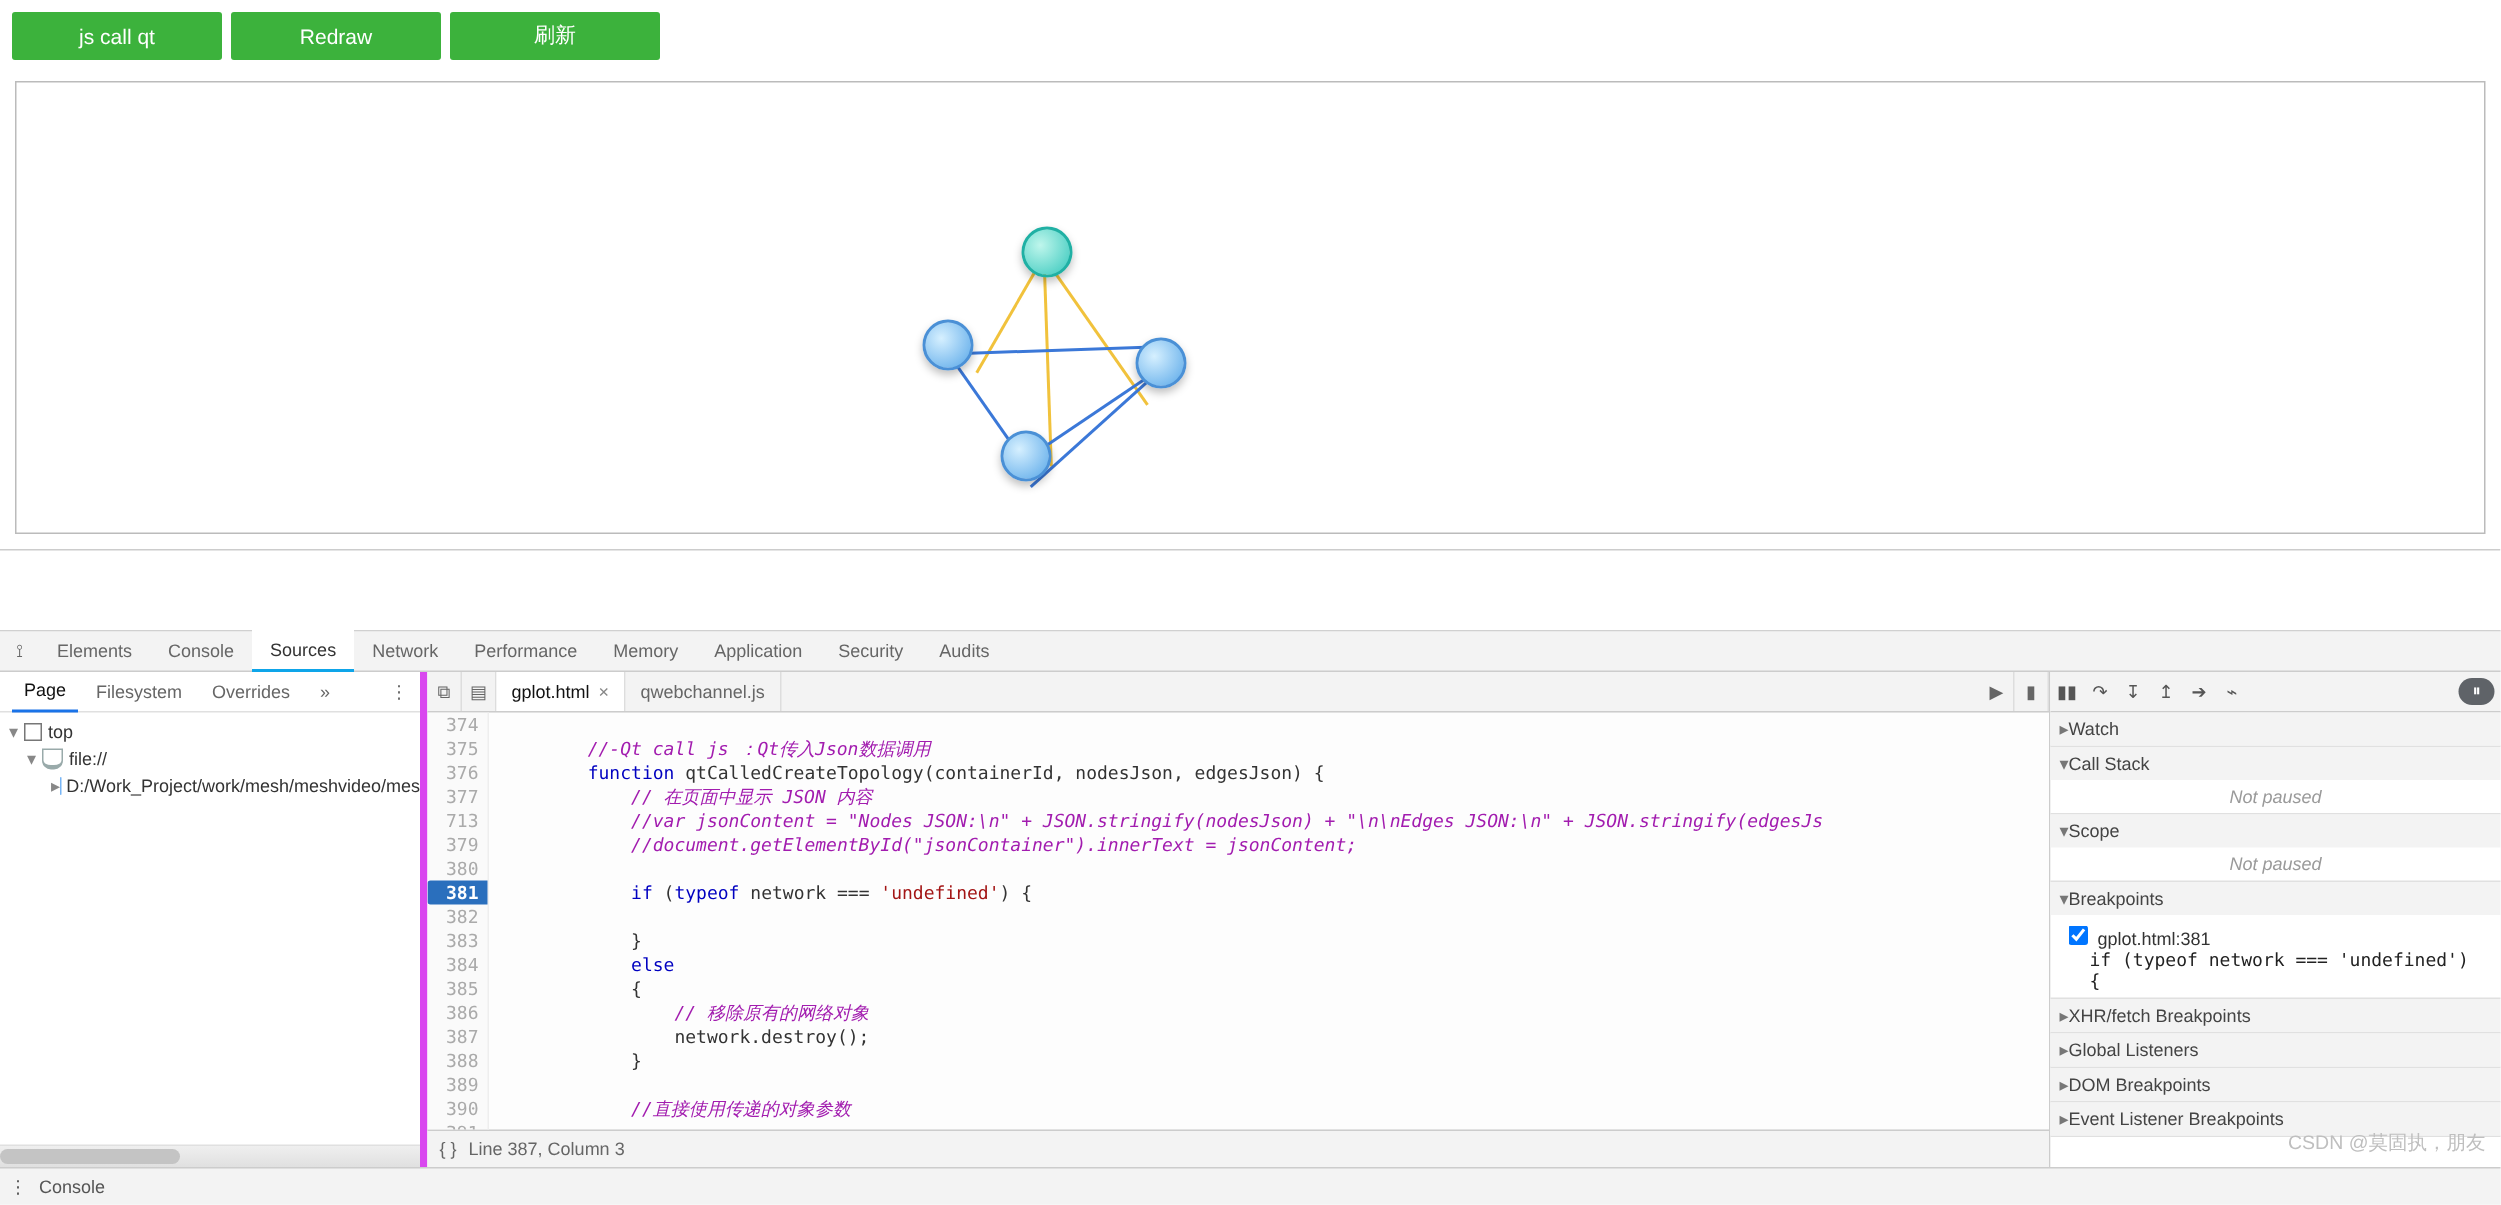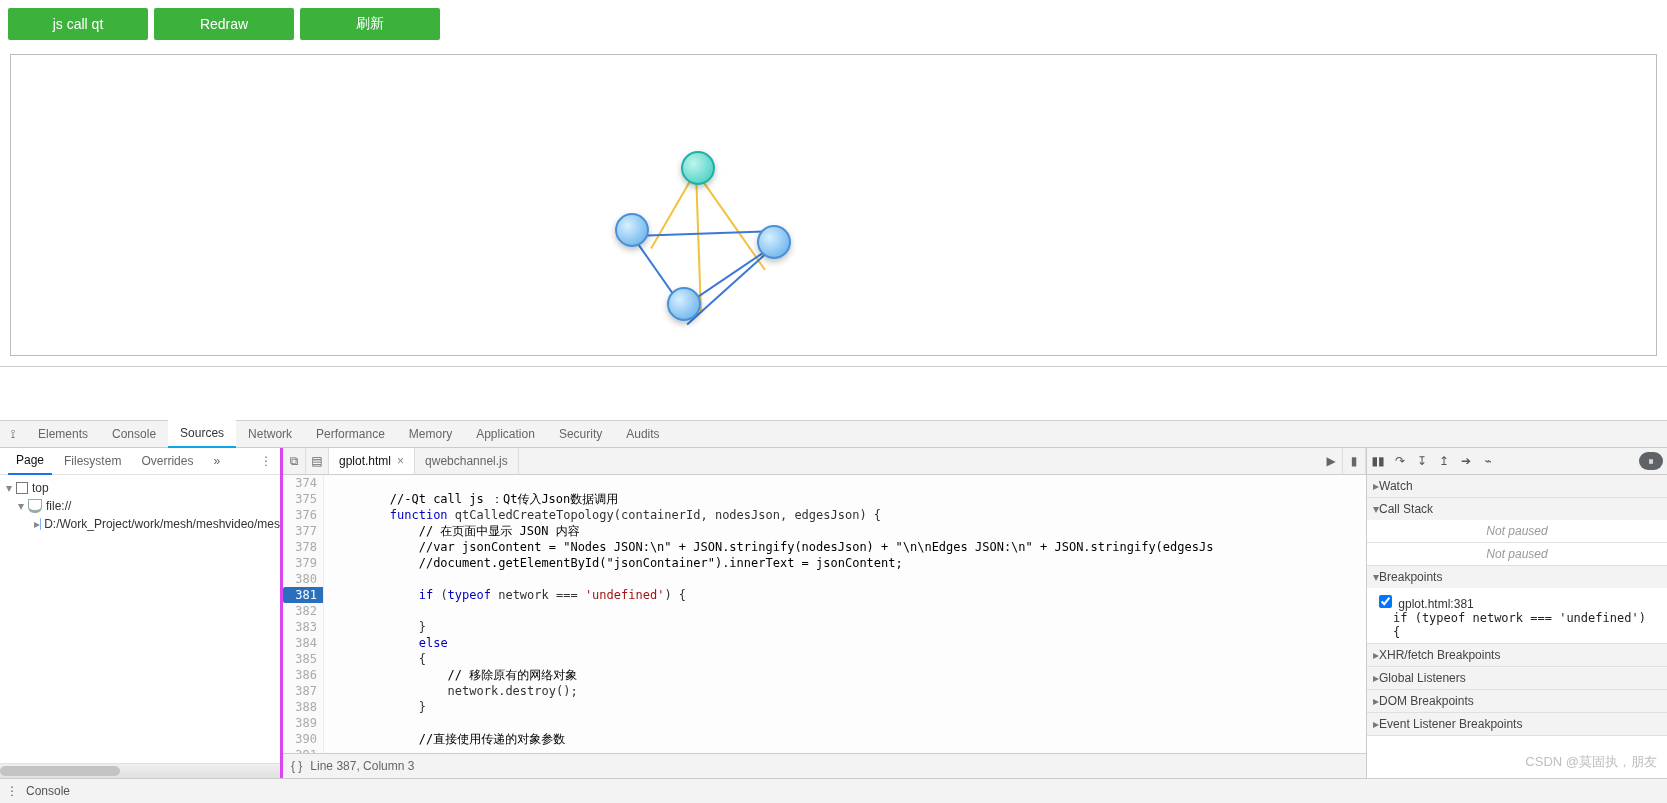--- a/index.html
+++ b/index.html
@@ -15,21 +15,21 @@
   .edge.y{border-color:#f1c23c}
   .edge.b{border-color:#3b78d8}
   
   .devtools{position:absolute;left:0;right:0;top:420px;bottom:0;border-top:1px solid #d0d0d0;background:#f3f3f3;display:flex;flex-direction:column;font-family:"Segoe UI",Tahoma,sans-serif;font-size:12px;color:#333}
   .dt-tabs{display:flex;align-items:center;height:26px;background:#f3f3f3;border-bottom:1px solid #ccc}
   .dt-tab{padding:0 12px;height:26px;line-height:26px;color:#666;cursor:pointer}
   .dt-tab.active{color:#333;border-bottom:2px solid #0ea5e9;background:#fff}
   .dt-ico{width:26px;text-align:center;color:#666;cursor:pointer}
   .dt-body{flex:1;display:flex;min-height:0}
   
-  .filepane{width:280px;border-right:3px solid #d946ef;background:#fff;display:flex;flex-direction:column}
+  .filepane{width:280px;border-right:5px solid #d946ef;background:#fff;display:flex;flex-direction:column}
   .filetabs{display:flex;align-items:center;height:26px;border-bottom:1px solid #e0e0e0;font-size:12px;gap:4px;padding-left:8px}
   .filetabs span{padding:0 8px;height:26px;line-height:26px;color:#666;cursor:pointer}
   .filetabs span.active{color:#111;border-bottom:2px solid #1a73e8}
   .filetabs .more{margin-left:auto;padding:0 8px;color:#666}
   .tree{flex:1;overflow:auto;font-size:12px;padding:4px 0;white-space:nowrap}
   .tree .row{display:flex;align-items:center;height:18px;padding-left:6px;cursor:pointer}
   .tree .ind1{padding-left:18px}
   .tree .ind2{padding-left:34px}
   .tw{display:inline-block;width:10px;color:#888}
   .fld{display:inline-block;width:14px;height:12px;margin-right:4px;background:#77b5f6;border-radius:2px}
@@ -41,25 +41,25 @@
   .codepane{flex:1;display:flex;flex-direction:column;min-width:0;background:#fdfdfd;border-right:1px solid #ccc}
   .opentabs{height:26px;display:flex;align-items:center;background:#f3f3f3;border-bottom:1px solid #ccc}
   .opentabs .icn{width:22px;text-align:center;color:#666;cursor:pointer;border-right:1px solid #ddd;height:26px;line-height:26px}
   .otab{height:26px;line-height:26px;padding:0 10px;display:flex;gap:6px;align-items:flex-end;color:#666;cursor:pointer;border-right:1px solid #ddd}
   .otab.active{background:#fff;color:#111}
   .otab .cls{color:#888}
   .opentabs .right{margin-left:auto;display:flex}
   .code{flex:1;display:flex;overflow:hidden;font-family:Consolas,Menlo,monospace;font-size:12px;line-height:16px;position:relative}
   .gut{width:40px;text-align:right;color:#aaa;background:#fafafa;border-right:1px solid #eee;user-select:none}
   .gut div{height:16px;padding-right:6px}
-  .gut .bp{background:#2a6fbd;color:#fff;border-radius:2px 0 0 2px;font-weight:400}
+  .gut .bp{background:#2a6fbd;color:#fff;border-radius:2px 0 0 2px;font-weight:700}
   .lines{flex:1;overflow:auto;padding-left:8px;white-space:pre}
   .lines div{height:16px}
   .kw{color:#0000c0}
-  .cm{color:#000000;}
+  .cm{color:#a21caf;font-style:italic}
   .str{color:#a31515}
   .footer-code{height:24px;line-height:24px;border-top:1px solid #ccc;background:#f3f3f3;color:#666;padding-left:8px;display:flex;align-items:center;gap:8px}
   
   .dbg{width:300px;display:flex;flex-direction:column;background:#fff}
   .dbg-tb{height:26px;display:flex;align-items:center;border-bottom:1px solid #ccc;background:#f3f3f3}
   .dbg-tb span{width:22px;text-align:center;color:#555;cursor:pointer}
   .dbg-tb .big{width:24px;height:18px;background:#5f6368;color:#fff;border-radius:9px;line-height:18px;font-size:11px;margin-left:auto;margin-right:4px;text-align:center}
   .sect{border-bottom:1px solid #e0e0e0}
   .sect-h{height:22px;line-height:22px;padding-left:6px;background:#f3f3f3;color:#444;cursor:pointer;font-size:12px}
   .sect-h:before{content:"\25B8 ";color:#777}
@@ -161,21 +161,21 @@
           <span class="icn">▶</span>
           <span class="icn">▮</span>
         </div>
       </div>
       <div class="code">
         <div class="gut" id="gut">
             <div>374</div>
             <div>375</div>
             <div>376</div>
             <div>377</div>
-            <div>378</div>
+            <div>713</div>
             <div>379</div>
             <div>380</div>
             <div class="bp">381</div>
             <div>382</div>
             <div>383</div>
             <div>384</div>
             <div>385</div>
             <div>386</div>
             <div>387</div>
             <div>388</div>
@@ -202,20 +202,21 @@
         <span class="big">⏸</span>
       </div>
       <div class="sect">
           <div class="sect-h">Watch</div>
         </div>
       <div class="sect">
         <div class="sect-h open">Call Stack</div>
         <div class="sect-b muted">Not paused</div>
       </div>
       <div class="sect">
+        <div class="sect-h open">Scope</div>
         <div class="sect-b muted">Not paused</div>
       </div>
       <div class="sect">
         <div class="sect-h open">Breakpoints</div>
         <div class="sect-b">
           <label><input type="checkbox" checked="" style=""> <span>gplot.html:381</span></label>
           <div class="bp-code">if (typeof network === 'undefined') {</div>
         </div>
       </div>
       <div class="sect">

